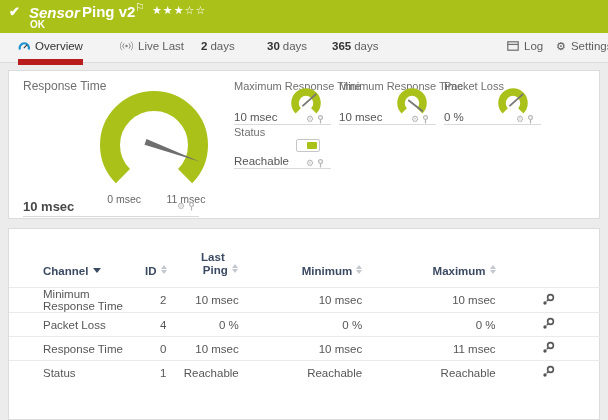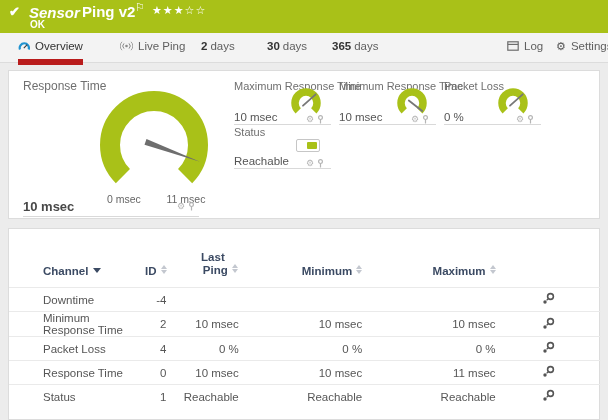--- a/index.html
+++ b/index.html
@@ -80,21 +80,21 @@
     <span class="ticon">
       <svg width="13" height="10" viewBox="0 0 13 10">
           <circle cx="6.5" cy="5" r="1.3" fill="#8a8a8a"></circle>
           <path d="M4,2.4 A3.6,3.6 0 0 0 4,7.6" fill="none" stroke="#8a8a8a"></path>
           <path d="M9,2.4 A3.6,3.6 0 0 1 9,7.6" fill="none" stroke="#8a8a8a"></path>
           <path d="M2,0.8 A5.8,5.8 0 0 0 2,9.2" fill="none" stroke="#8a8a8a" stroke-width="0.8"></path>
           <path d="M11,0.8 A5.8,5.8 0 0 1 11,9.2" fill="none" stroke="#8a8a8a" stroke-width="0.8"></path>
         </svg>
     </span>
     <b></b>
-      <span>Live Ping</span>
+      <span>Live Last</span>
   </div>
   <div class="tab" style="left:201px">
     <b>2</b>
       <span>days</span>
   </div>
   <div class="tab" style="left:267px">
     <b>30</b>
       <span>days</span>
   </div>
   <div class="tab" style="left:332px">
@@ -118,21 +118,21 @@
   </div>
 </div>
 
 <div class="panel panel-gauges">
 
   <div class="glabel" style="left:14px;top:8px;font-size:12px">Response Time</div>
   <svg width="120" height="112" viewBox="0 0 120 112" style="position:absolute;left:85px;top:12px">
     <path d="M28.9,93.1 A44,44 0 1 1 91.1,93.1" fill="none" stroke="#a9c118" stroke-width="20"></path>
     <polygon points="50.5,61.7 52.5,56.1 106,78.8" fill="#6e6e6e"></polygon>
   </svg>
-  <div class="scale" style="left:98px;top:122px;width:34px;text-align:left">0 msec</div>
+  <div class="scale" style="left:98px;top:122px;width:34px;text-align:right">0 msec</div>
   <div class="scale" style="left:157px;top:122px;width:40px;text-align:center">11 msec</div>
   <div class="bigvalue" style="left:14px;top:128px">10 msec</div>
   <div class="miniicons" style="left:168px;top:131px">
     <span class="gearglyph">⚙</span>
     <svg width="7" height="9" viewBox="0 0 7 9">
         <circle cx="3.5" cy="2.6" r="1.9" fill="none" stroke="#b5b5b5" stroke-width="1.2"></circle>
         <line x1="3.5" y1="4.5" x2="3.5" y2="8.5" stroke="#b5b5b5" stroke-width="1.2"></line>
       </svg>
   </div>
   <div class="uline" style="left:14px;top:145px;width:176px"></div>
@@ -223,32 +223,20 @@
           <span>Minimum</span><span class="sort"><i class="up"></i><i class="down"></i></span>
         </th>
         <th class="col-right">
           <span>Maximum</span><span class="sort"><i class="up"></i><i class="down"></i></span>
         </th>
         <th></th>
       </tr>
     </thead>
     <tbody>
       <tr>
-        <td class="col-channel">Downtime</td>
-        <td class="col-right">-4</td>
-        <td class="col-right"></td>
-        <td class="col-right"></td>
-        <td class="col-right"></td>
-        <td class="col-icon"><svg width="13" height="13" viewBox="0 0 13 13">
-              <circle cx="8.5" cy="4.5" r="2.9" fill="none" stroke="#555" stroke-width="1.6"></circle>
-              <circle cx="3" cy="10" r="1.7" fill="#555"></circle>
-              <line x1="4.6" y1="8.4" x2="6" y2="7" stroke="#555" stroke-width="1.2"></line>
-            </svg></td>
-      </tr>
-      <tr>
         <td class="col-channel">Minimum Response Time</td>
         <td class="col-right">2</td>
         <td class="col-right">10 msec</td>
         <td class="col-right">10 msec</td>
         <td class="col-right">10 msec</td>
         <td class="col-icon"><svg width="13" height="13" viewBox="0 0 13 13">
               <circle cx="8.5" cy="4.5" r="2.9" fill="none" stroke="#555" stroke-width="1.6"></circle>
               <circle cx="3" cy="10" r="1.7" fill="#555"></circle>
               <line x1="4.6" y1="8.4" x2="6" y2="7" stroke="#555" stroke-width="1.2"></line>
             </svg></td>

